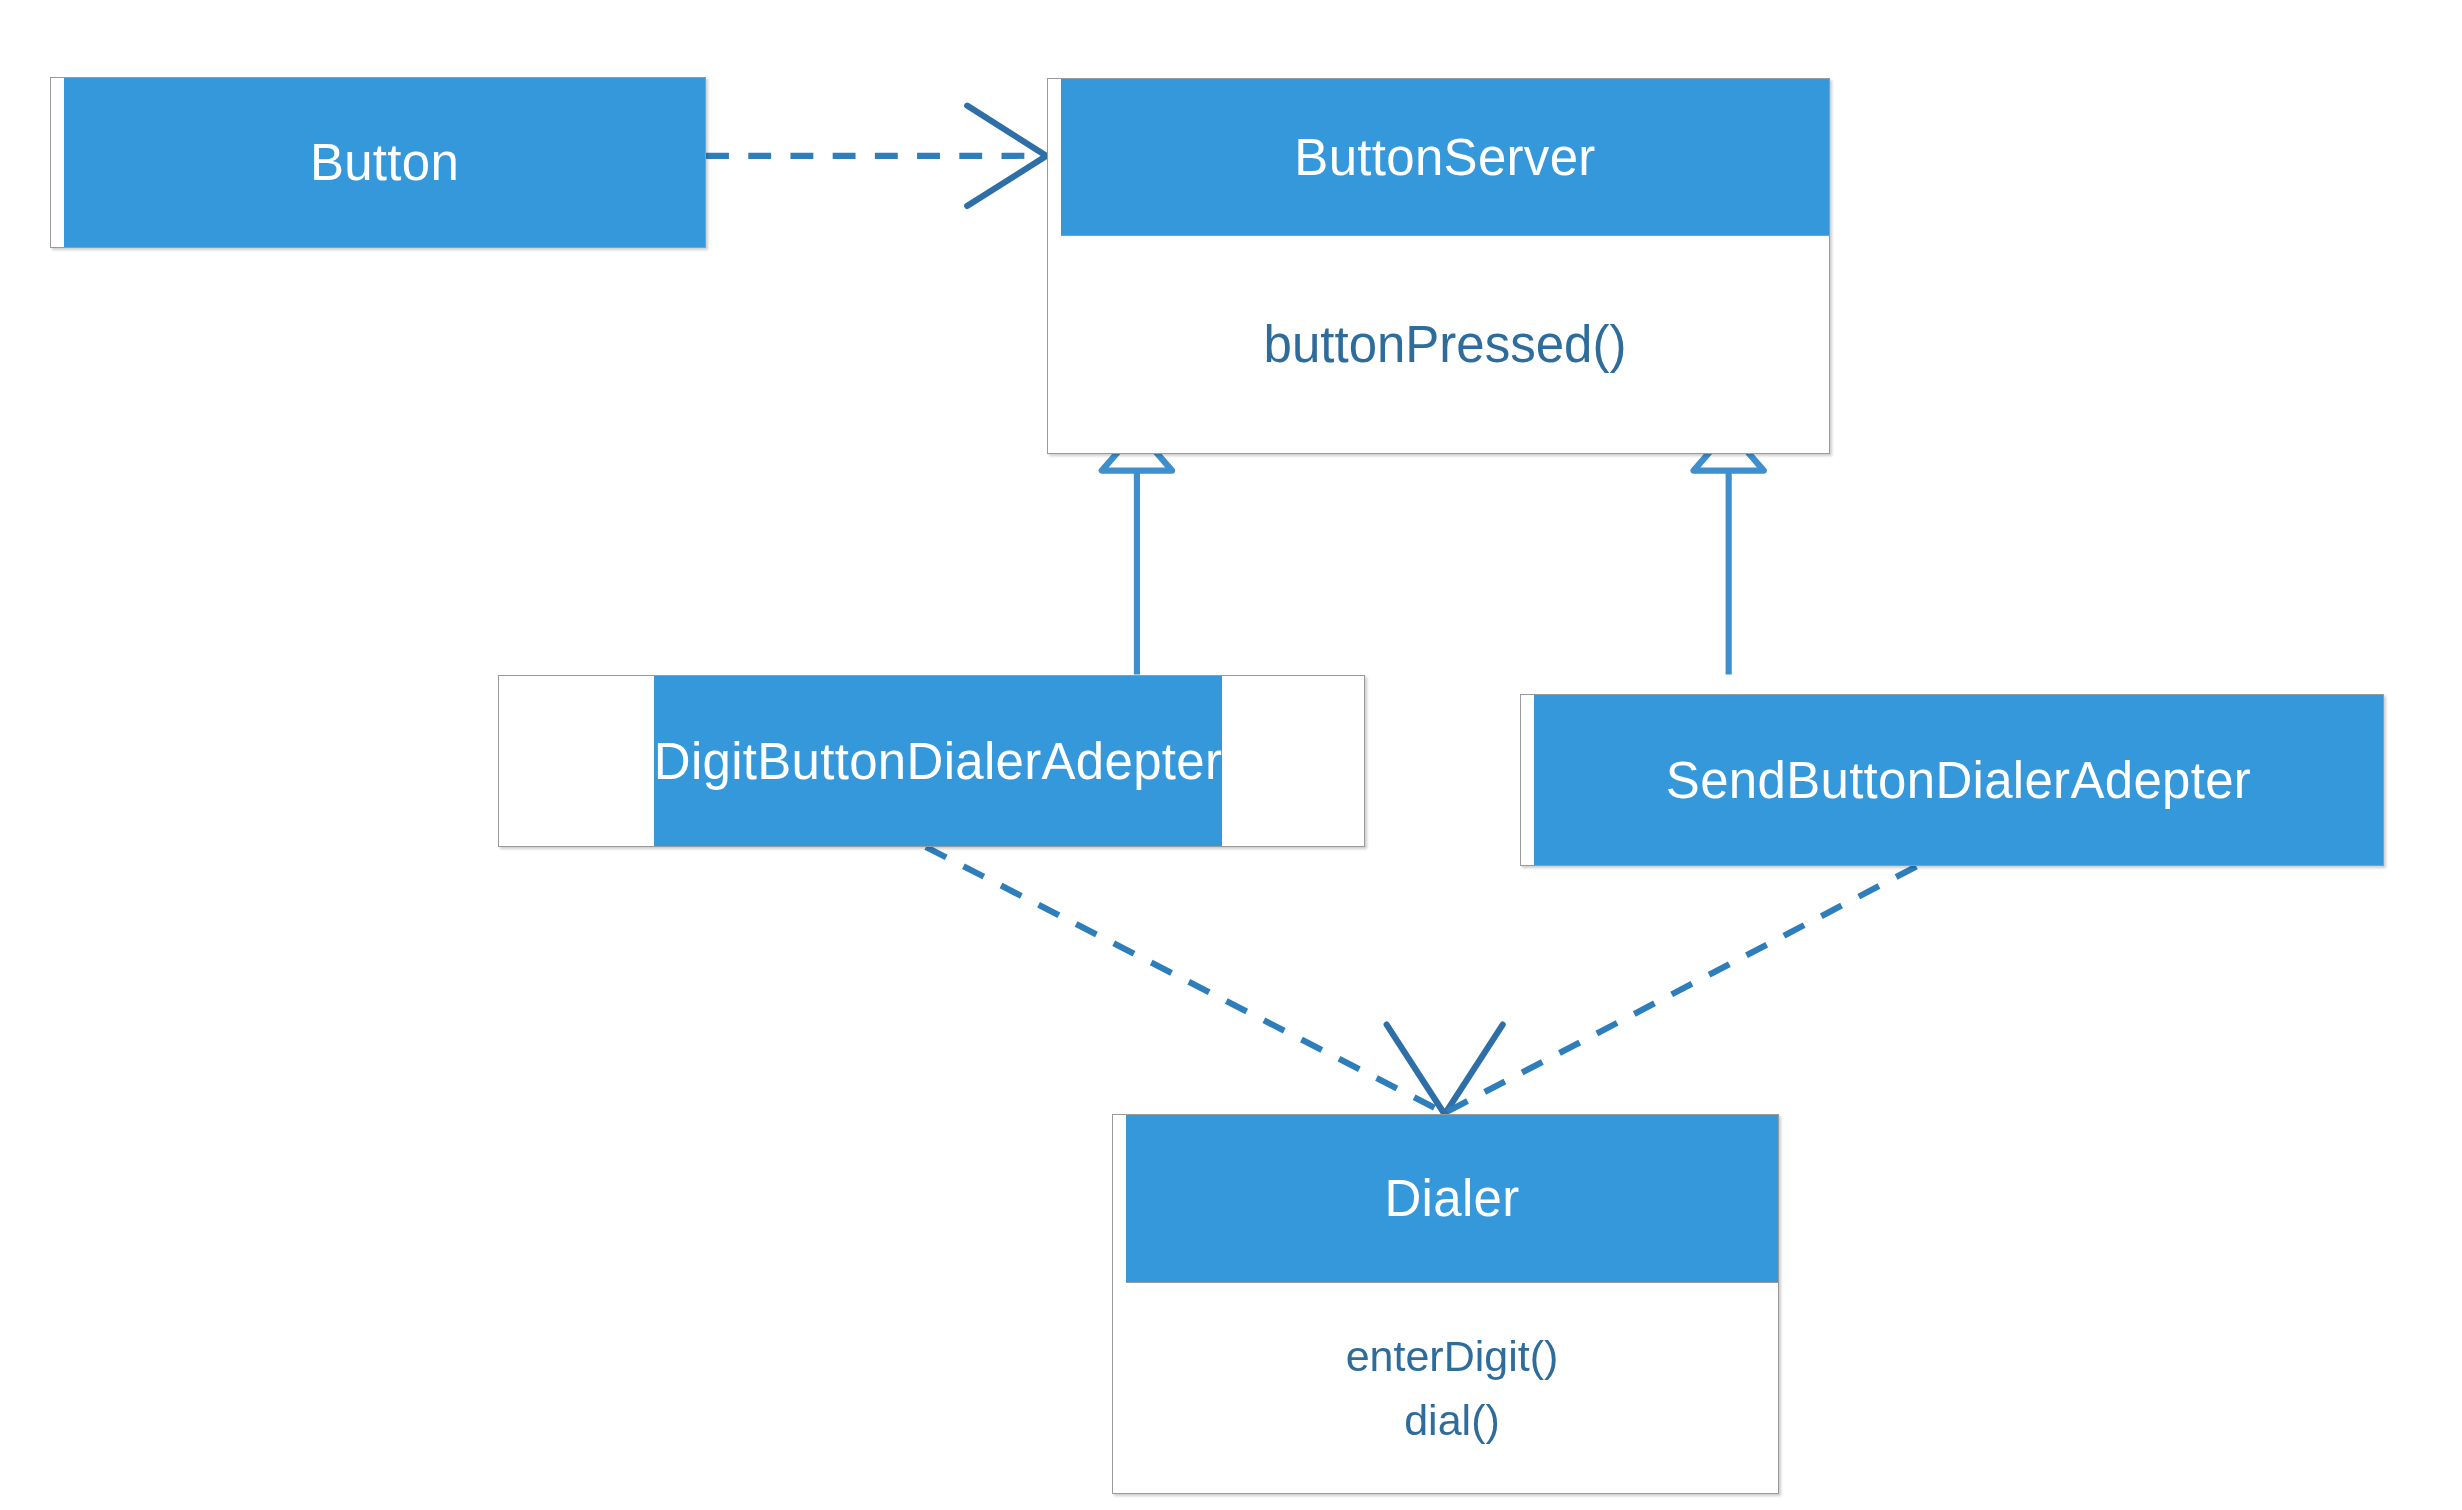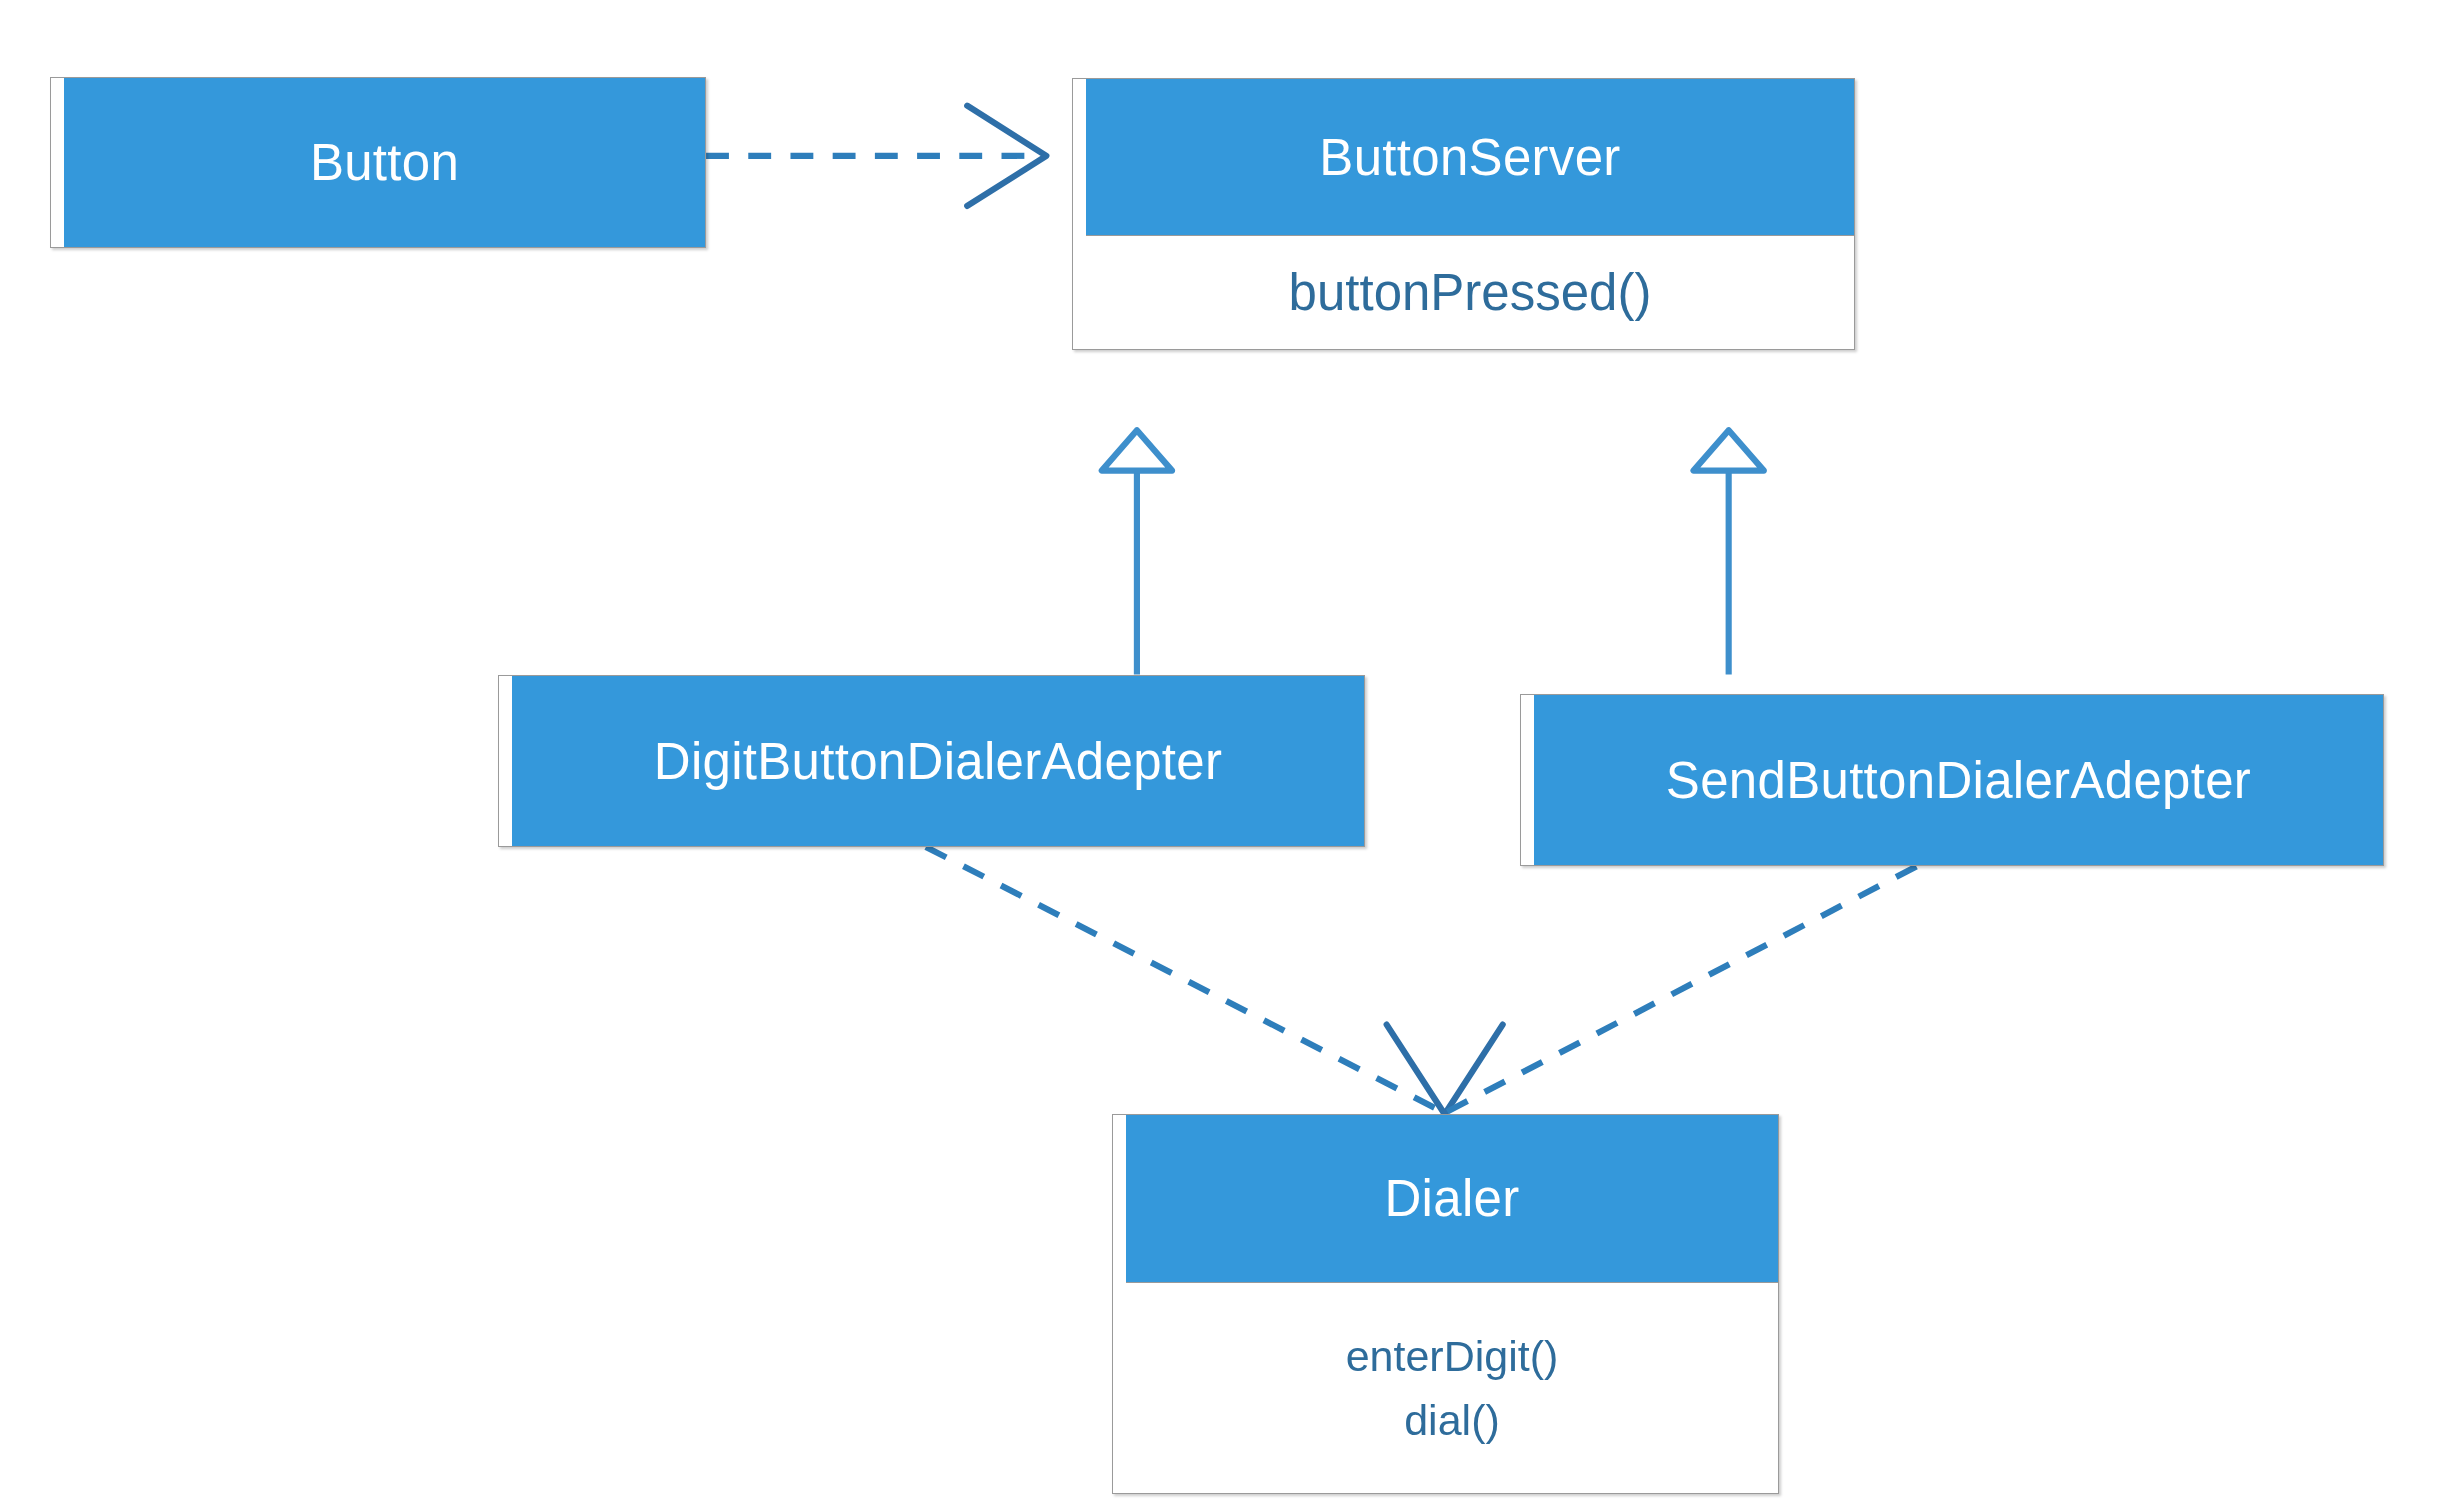--- a/index.html
+++ b/index.html
@@ -60,25 +60,25 @@
   }
   .uml-body .member {
     line-height: 1.12;
     white-space: nowrap;
   }
 
   
   #box-button        { left: 50px;   top: 77px;   width: 656px;  height: 171px; }
   #box-button .uml-header { font-size: 51px; }
 
-  #box-buttonserver  { left: 1047px; top: 78px;   width: 783px;  height: 272px; margin-left: 25px; }
+  #box-buttonserver  { left: 1047px; top: 78px;   width: 783px;  height: 376px; }
   #box-buttonserver .uml-header { height: 157px; font-size: 51px; }
   #box-buttonserver .uml-body   { font-size: 51px; }
 
-  #box-digitadepter  { left: 498px;  top: 675px;  width: 867px;  height: 172px; }
+  #box-digitadepter  { left: 498px;  top: 675px;  width: 867px;  height: 172px; align-items: center; }
   #box-digitadepter .uml-header { font-size: 51px; }
 
   #box-sendadepter   { left: 1520px; top: 675px;  width: 864px;  height: 172px; margin-top: 19px; }
   #box-sendadepter .uml-header { font-size: 51px; }
 
   #box-dialer        { left: 1112px; top: 1114px; width: 667px;  height: 380px; }
   #box-dialer .uml-header { height: 168px; font-size: 51px; }
   #box-dialer .uml-body   { font-size: 43px; gap: 16px; }
 
   

